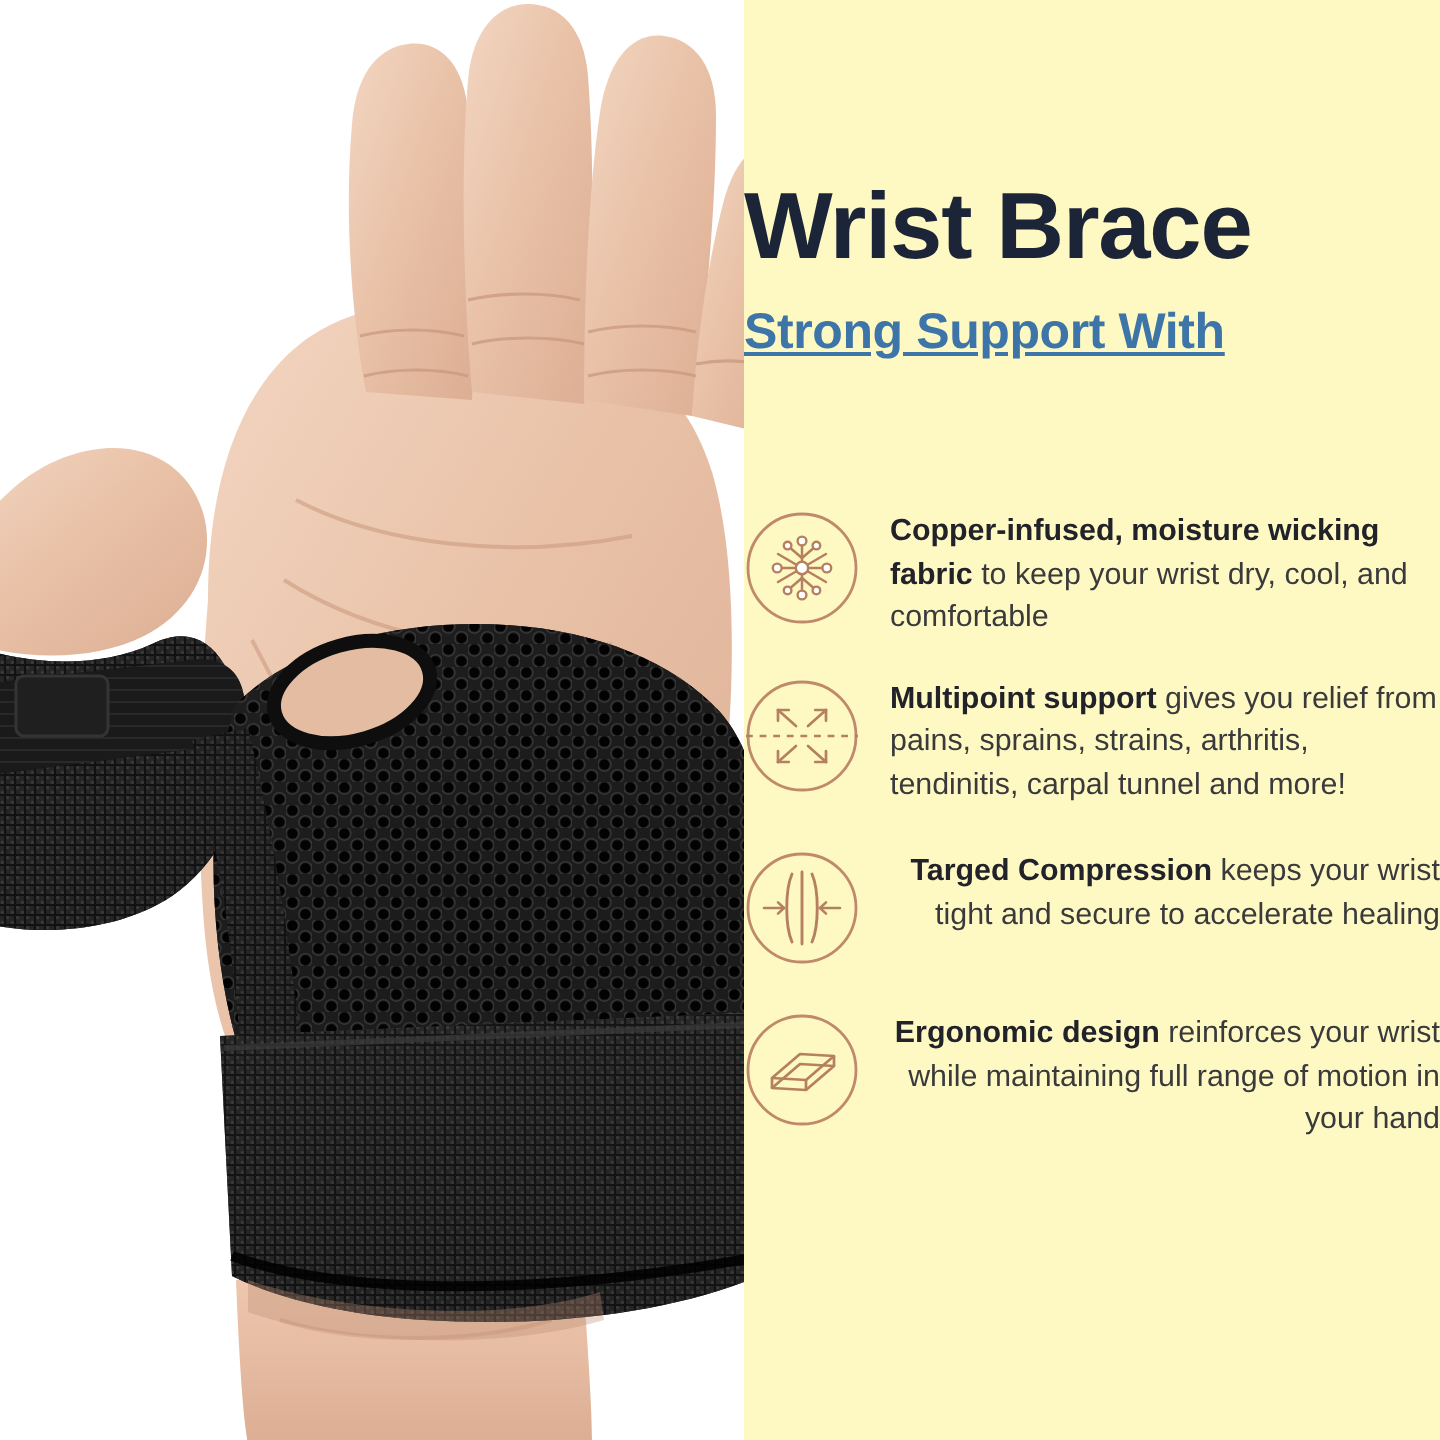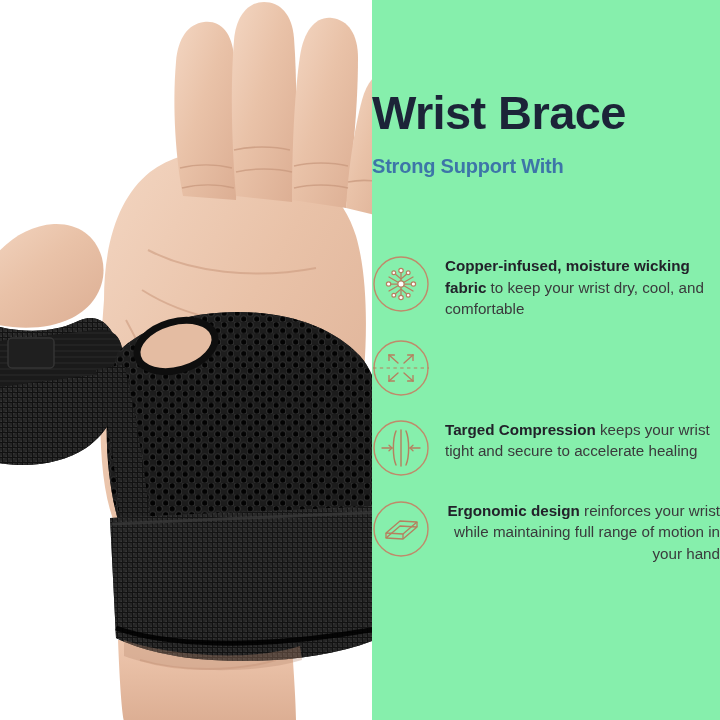--- a/index.html
+++ b/index.html
@@ -8,21 +8,21 @@
   html, body {
     width:720px; height:720px;
     background:#ffffff;
     font-family:"Liberation Sans", sans-serif;
     overflow:hidden;
   }
 
   #page {
     position:relative;
     width:720px; height:720px;
-    background:#86efac;
+    background:#fef9c3;
     padding-left:13px;
   }
 
   
   #product-photo {
     position:absolute;
     left:0; top:0;
     width:372px; height:720px;
     overflow:hidden;
     background:#ffffff;
@@ -46,25 +46,26 @@
   #page-title {
     font-size:47px;
     line-height:50px;
     font-weight:bold;
     color:#1c2438;
     letter-spacing:-0.6px;
     white-space:nowrap;
   }
   #page-subtitle {
     margin-top:13px;
-    font-size:20px;
+    font-size:25px;
     line-height:30px;
     font-weight:bold;
     color:#3d75a8;
     letter-spacing:-0.2px;
+    text-decoration:underline;
   }
 
   
   #feature-list {
     position:absolute;
     left:0; top:253px;
     width:348px;
   }
   .feature-row {
     display:flex;
@@ -86,21 +87,21 @@
     padding-top:2px;
   }
   .feature-text .lead {
     font-weight:bold;
     color:#22222a;
   }
 
   
   #feature-row-0 { margin-bottom:17px;justify-content:flex-end; }
   #feature-row-1 { margin-bottom:20px; }
-  #feature-row-2 { margin-bottom:21px; }
+  #feature-row-2 { margin-bottom:21px;text-align:right; }
   #feature-row-3 { margin-bottom:0;text-align:right; }
 </style>
 </head>
 <body>
 
 <div id="page">
 
   <div id="product-photo">
     <svg viewBox="0 0 372 720" xmlns="http://www.w3.org/2000/svg" aria-hidden="true">
       <defs>
@@ -305,20 +306,23 @@
                 <path d="M41 16 L35.6 16"></path>
               <path d="M26 34 L17 42"></path>
                 <path d="M17 42 L17 36.6"></path>
                 <path d="M17 42 L22.4 42"></path>
               <path d="M32 34 L41 42"></path>
                 <path d="M41 42 L41 36.6"></path>
                 <path d="M41 42 L35.6 42"></path>
             </g>
           </svg>
         </div>
+        <div class="feature-text">
+          <span class="lead">Multipoint support</span><span> gives you relief from pains, sprains, strains, arthritis, tendinitis, carpal tunnel and more!</span>
+        </div>
       </div>
 
       <div class="feature-row" id="feature-row-2">
         <div class="feature-icon">
           <svg viewBox="0 0 58 58" xmlns="http://www.w3.org/2000/svg" aria-hidden="true">
             <circle cx="29" cy="29" r="27" fill="none" stroke="#c08a6a" stroke-width="1.4"></circle>
             <g stroke="#b5805f" stroke-width="1.45" fill="none" stroke-linecap="round">
               <path d="M24 12 C20.5 20 20.5 38 24 46"></path>
               <path d="M34 12 C37.5 20 37.5 38 34 46"></path>
               <path d="M29 11 V47"></path>

